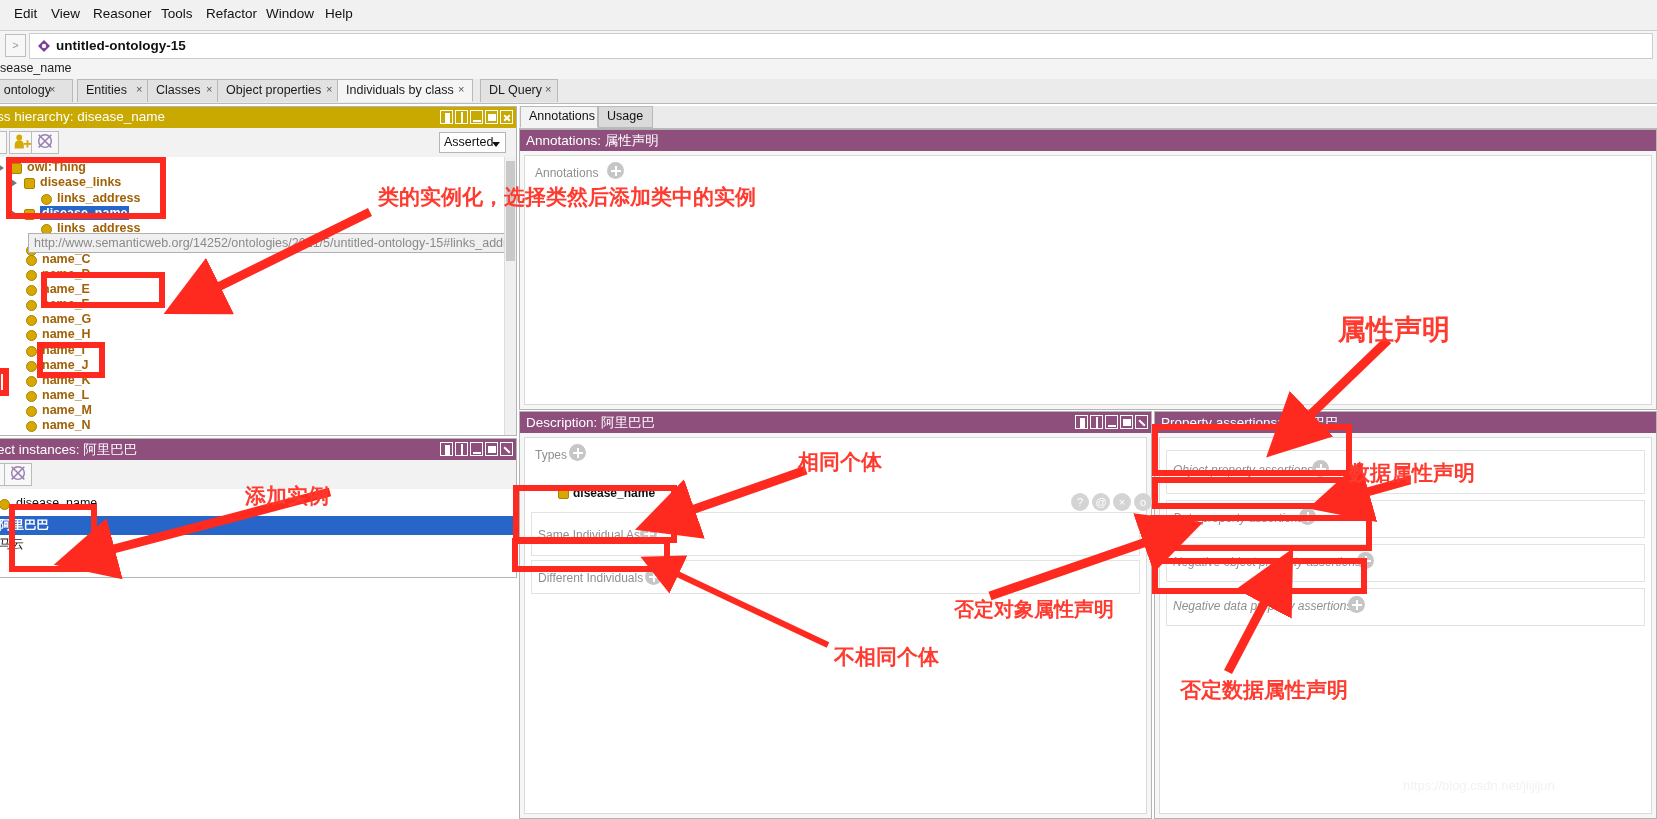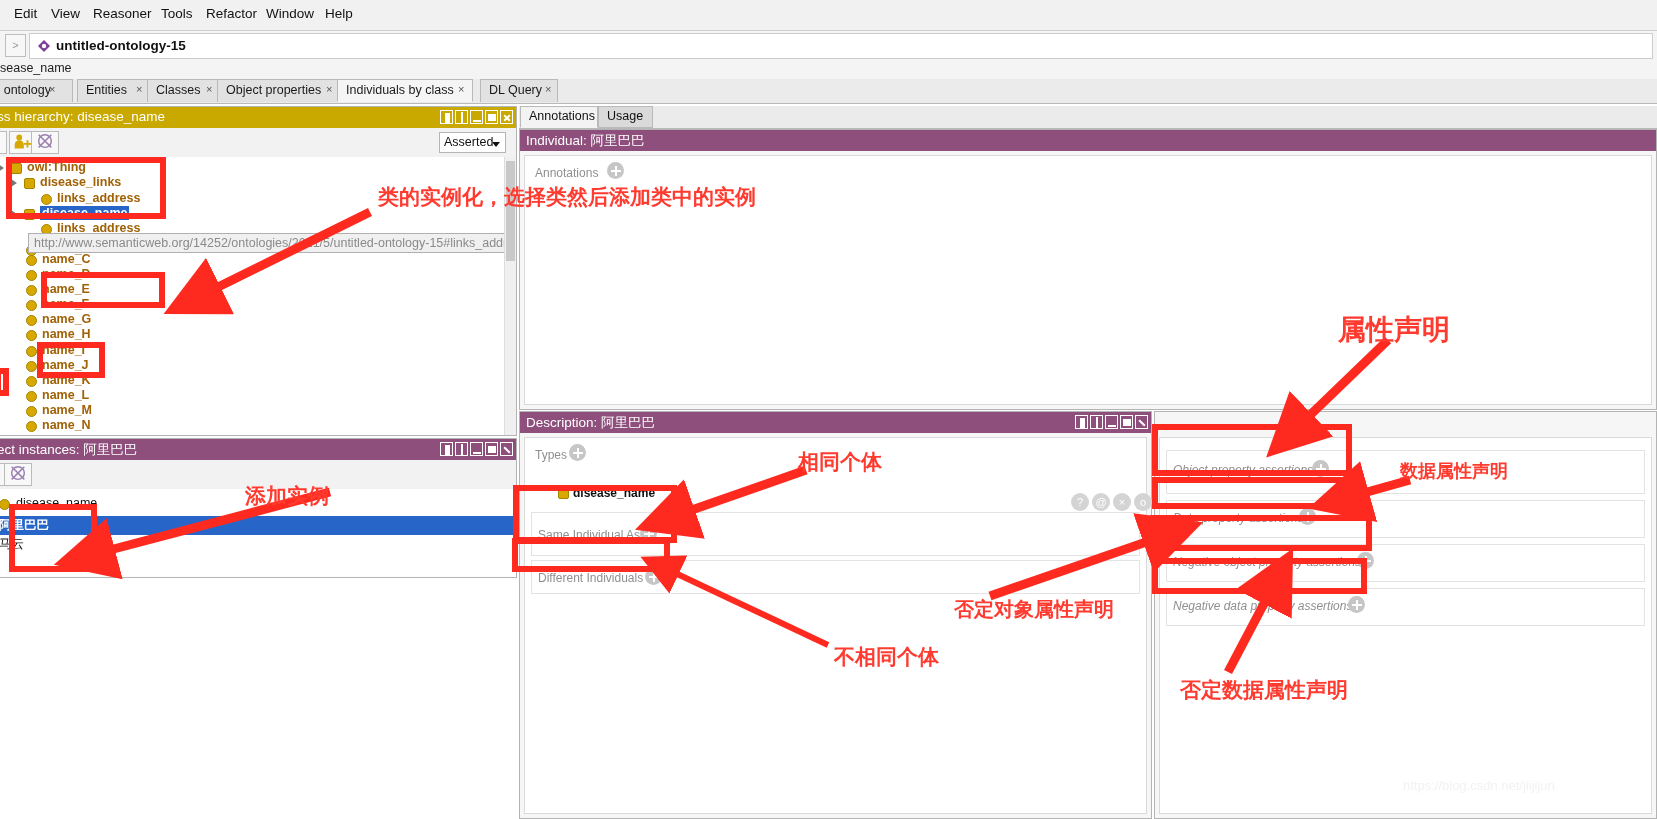--- a/index.html
+++ b/index.html
@@ -343,21 +343,21 @@
     <div class="rtab active" style="left:1px;width:78px">
       <span>Annotations</span>
     </div>
     <div class="rtab" style="left:79px;width:55px">
       <span>Usage</span>
     </div>
   </div>
 
   <div class="annpanel">
     <div class="panelhdr hdrplum" style="left:0;top:0;width:1136px">
-      <div class="ptitle">Individual: 阿里巴巴</div>
+      <div class="ptitle">Annotations: 属性声明</div>
     </div>
     <div class="annbody">
       <div class="rowlabel" style="left:10px;top:10px">Annotations</div>
       <div class="plusbtn" style="left:82px;top:6px"></div>
     </div>
   </div>
 
   <div class="descpanel">
     <div class="panelhdr hdrplum" style="left:0;top:0;width:631px">
       <div class="ptitle">Description: 阿里巴巴</div>
@@ -399,20 +399,23 @@
       </div>
 
       <div class="slotbox" style="top:74px;height:44px">
         <div class="rowlabel" style="left:6px;top:15px">Same Individual As</div>
         <div class="plusbtn" style="left:108px;top:12px"></div>
       </div>
     </div>
   </div>
 
   <div class="proppanel">
+    <div class="panelhdr hdrplum" style="left:0;top:0;width:501px">
+      <div class="ptitle">Property assertions: 阿里巴巴</div>
+    </div>
     <div class="propbody">
       <div class="slotbox" style="top:12px;height:44px">
         <div class="rowlabel" style="left:6px;top:12px">Object property assertions</div>
         <div class="plusbtn" style="left:145px;top:9px"></div>
       </div>
       <div class="slotbox" style="top:62px;height:38px">
         <div class="rowlabel" style="left:6px;top:10px">Data property assertions</div>
         <div class="plusbtn" style="left:132px;top:7px"></div>
       </div>
       <div class="slotbox" style="top:106px;height:38px">
@@ -462,20 +465,20 @@
       <line x1="990" y1="596" x2="1152" y2="540" stroke="#ff2a1f" stroke-width="9" marker-end="url(#ah)"></line>
 
       <line x1="1228" y1="672" x2="1268" y2="596" stroke="#ff2a1f" stroke-width="9" marker-end="url(#ah)"></line>
     </svg>
 
     <div class="cntext" style="left:378px;top:183px;font-size:21px">类的实例化，选择类然后添加类中的实例</div>
     <div class="cntext" style="left:245px;top:482px;font-size:21px">添加实例</div>
     <div class="cntext" style="left:798px;top:448px;font-size:21px">相同个体</div>
     <div class="cntext" style="left:834px;top:643px;font-size:21px">不相同个体</div>
     <div class="cntext" style="left:1338px;top:311px;font-size:28px">属性声明</div>
-    <div class="cntext" style="left:1400px;top:459px;font-size:18px">数据属性声明</div>
+    <div class="cntext" style="left:1349px;top:459px;font-size:21px">数据属性声明</div>
     <div class="cntext" style="left:954px;top:596px;font-size:20px">否定对象属性声明</div>
     <div class="cntext" style="left:1180px;top:676px;font-size:21px">否定数据属性声明</div>
   </div>
 
   <div class="watermark" style="left:1403px;top:778px">https://blog.csdn.net/jiijijun</div>
 
 </div>
 
 </body></html>

